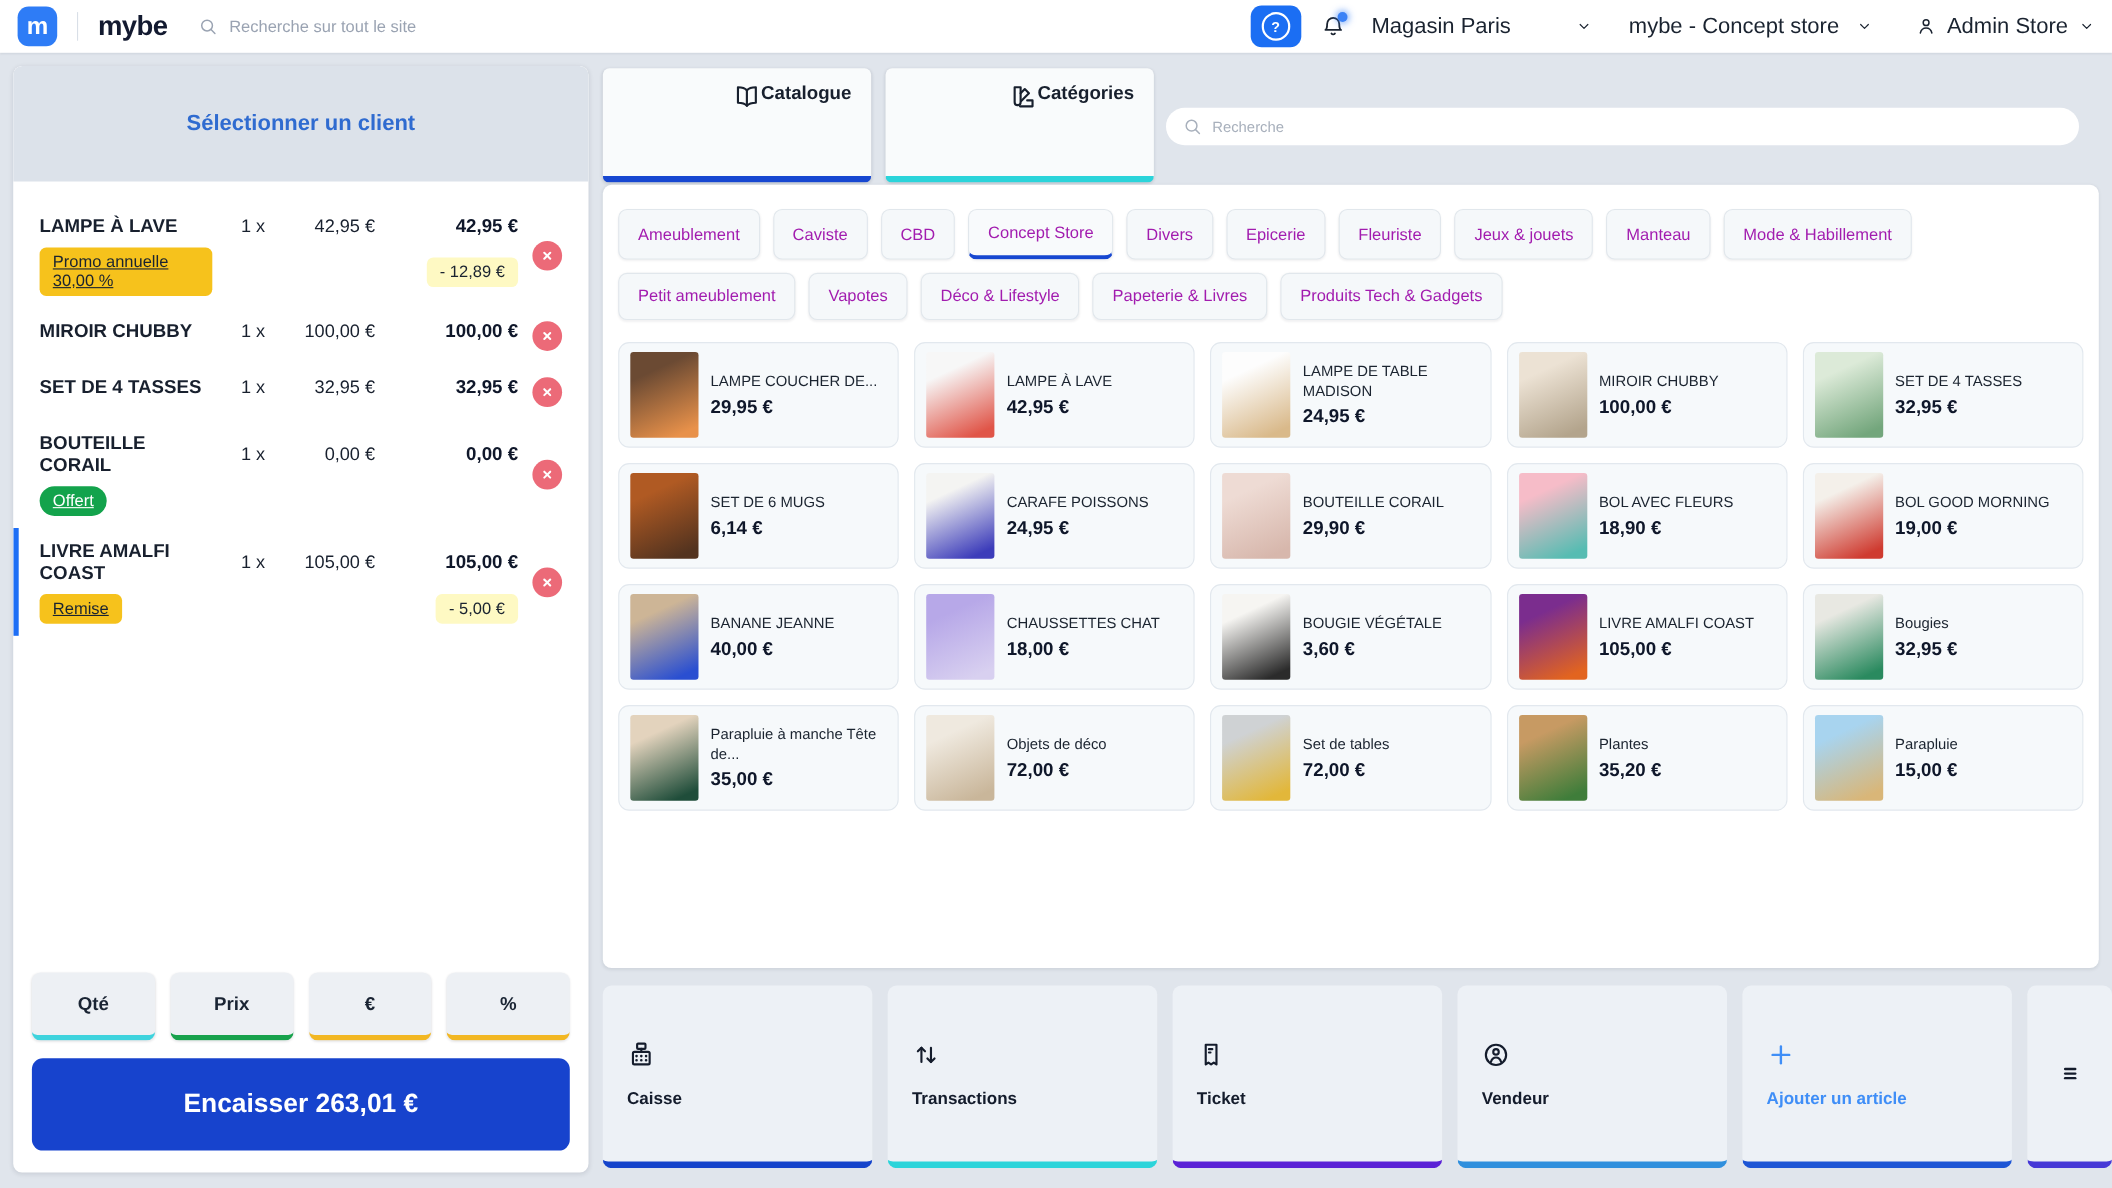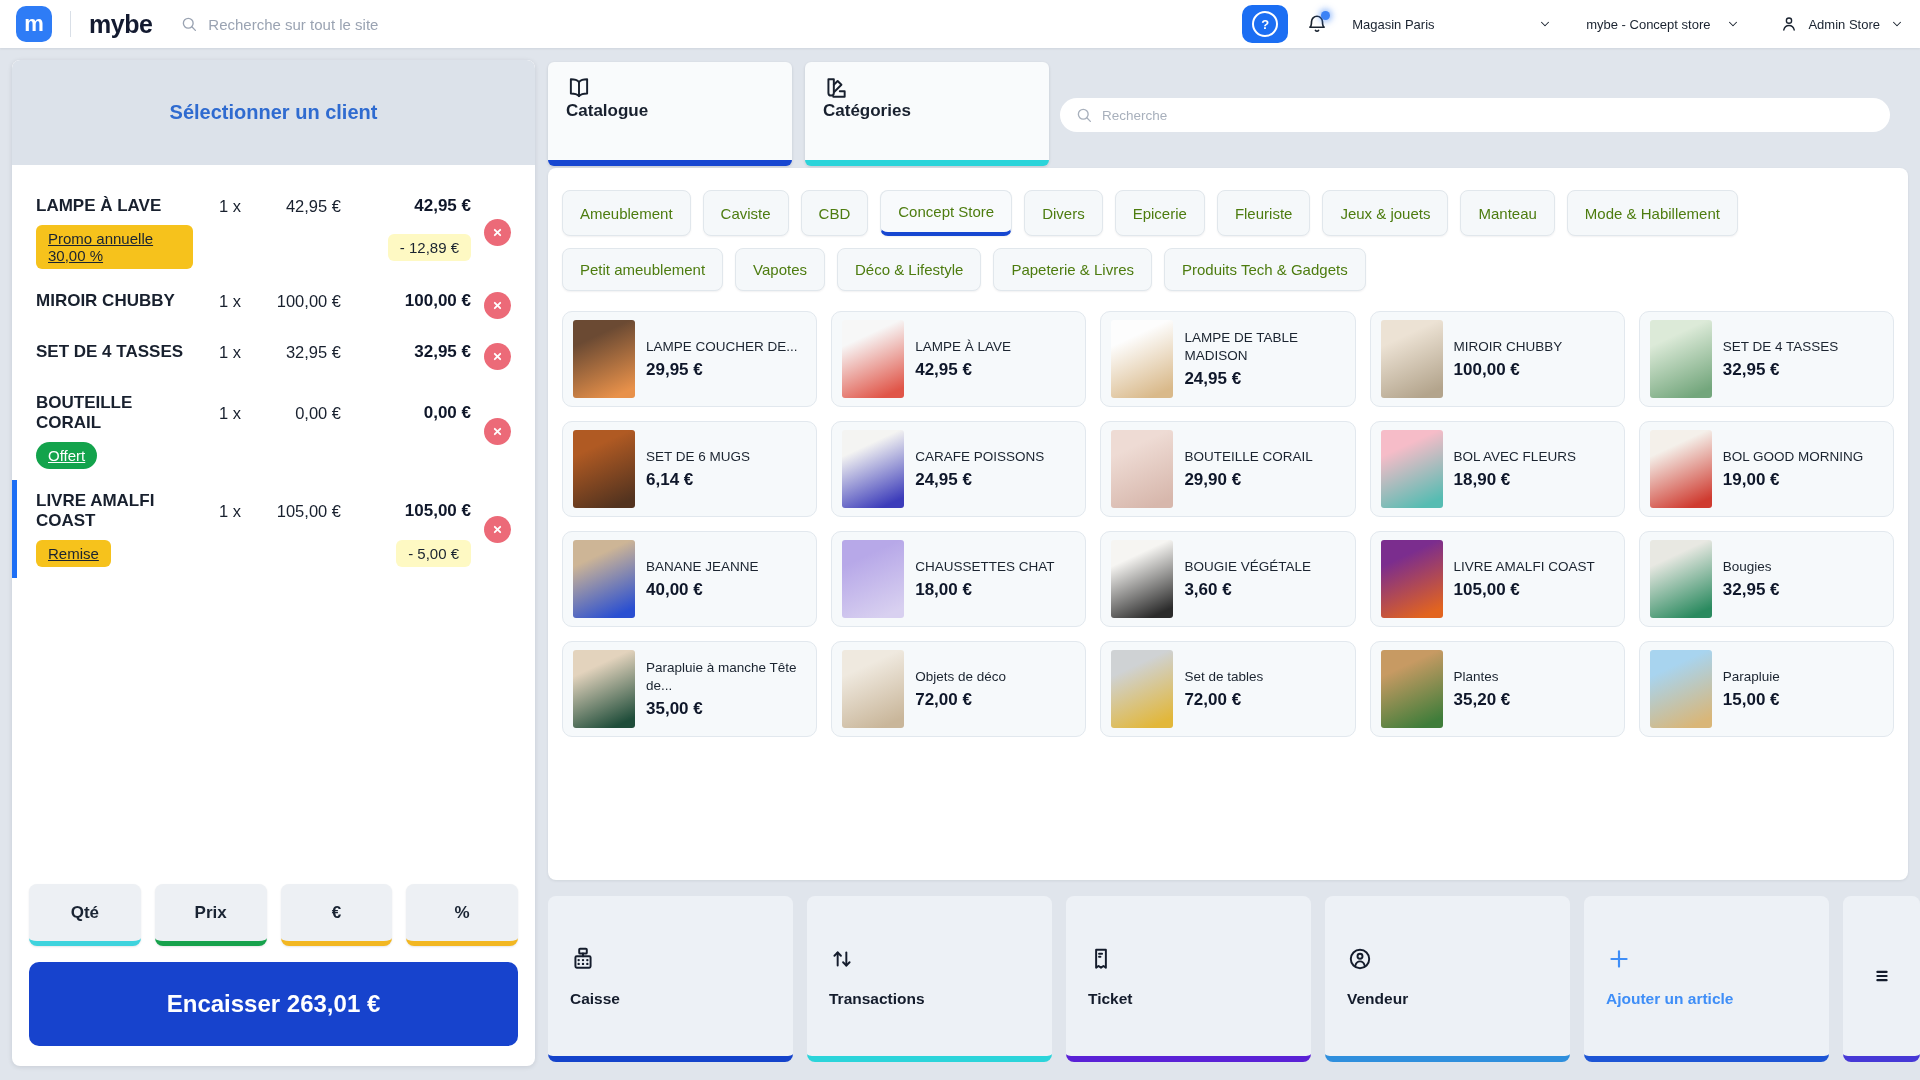--- a/index.html
+++ b/index.html
@@ -19,21 +19,21 @@
   .global-search svg{width:17px;height:17px;}
   .tb-right{margin-left:auto;display:flex;align-items:center;gap:18px;}
   .help-btn{width:46px;height:38px;border-radius:10px;background:#1b6ef3;border:none;
     display:flex;align-items:center;justify-content:center;cursor:pointer;}
   .help-circle{width:22px;height:22px;border:2.5px solid #fff;border-radius:50%;color:#fff;
     font-size:13px;font-weight:700;display:flex;align-items:center;justify-content:center;}
   .bell-wrap{position:relative;width:22px;height:22px;color:#1a2330;cursor:pointer;}
   .bell-wrap svg{width:22px;height:22px;}
   .bell-dot{position:absolute;top:-2px;right:-2px;width:9px;height:9px;background:#3b82f6;
     border-radius:50%;box-shadow:0 0 6px 2px rgba(59,130,246,.55);}
-  .dd{display:flex;align-items:center;font-size:13px;color:#1a2330;cursor:pointer;}
+  .dd{display:flex;align-items:center;font-size:20px;color:#1a2330;cursor:pointer;}
   .dd svg{width:14px;height:14px;color:#1a2330;}
   .dd-store{width:200px;justify-content:space-between;margin-left:6px;}
   .dd-reg{gap:16px;margin-left:16px;}
   .dd-user{gap:10px;margin-left:22px;}
   .dd-user .usr-ic svg{width:19px;height:19px;}
   
   .cart-panel{position:absolute;left:12px;top:60px;width:523px;height:1006px;background:#fff;
     border-radius:8px;box-shadow:0 1px 5px rgba(16,24,40,.12);display:flex;flex-direction:column;overflow:hidden;}
   .select-client{flex:0 0 105px;background:#dce2ea;border:none;color:#2f6bd0;font-size:20px;
     font-weight:600;font-family:inherit;cursor:pointer;border-radius:8px 8px 0 0;}
@@ -55,34 +55,34 @@
   .modifiers{display:flex;gap:14px;padding:0 17px;margin-bottom:16px;}
   .mod-btn{flex:1;height:62px;background:#edf0f4;border:none;border-bottom:5px solid #ccc;border-radius:8px;
     font-size:17px;font-weight:600;color:#1a2433;font-family:inherit;cursor:pointer;
     box-shadow:0 1px 2px rgba(16,24,40,.10);}
   .checkout{margin:0 17px 20px;height:84px;background:#1743cd;border:none;border-radius:10px;
     color:#fff;font-size:24px;font-weight:700;font-family:inherit;cursor:pointer;}
   
   .tabs{position:absolute;left:548px;top:62px;display:flex;gap:13px;}
   .tab{width:244px;height:104px;background:#f9fbfc;border-radius:6px;border-bottom:6px solid #ccc;
     box-shadow:0 1px 3px rgba(16,24,40,.14);padding:13px 18px;box-sizing:border-box;
-    display:flex;flex-direction:column;justify-content:flex-start;cursor:pointer;}
+    display:flex;flex-direction:row;justify-content:flex-end;cursor:pointer;}
   .tab-icon svg{width:26px;height:26px;color:#18202e;}
   .tab-label{font-size:17px;font-weight:700;color:#18202e;padding-bottom:4px;}
   .cat-search{position:absolute;left:1060px;top:98px;width:830px;height:34px;background:#fff;
     border-radius:17px;display:flex;align-items:center;gap:9px;padding:0 15px;box-sizing:border-box;
     color:#a8b0bc;font-size:13.5px;cursor:text;}
   .cat-search svg{width:15px;height:15px;}
   
   .content{position:absolute;left:548px;top:168px;width:1360px;height:712px;background:#fff;
     border-radius:8px;box-shadow:0 1px 3px rgba(16,24,40,.08);box-sizing:border-box;
     padding:22px 14px;overflow:hidden;}
   .chips{display:flex;flex-wrap:wrap;gap:12px;}
   .chip{background:#f5f8fa;border:1px solid #e1e7ec;border-radius:8px;padding:12px 17px;
-    font-size:15px;color:#4d7c0f;font-family:inherit;cursor:pointer;box-shadow:0 1px 2px rgba(16,24,40,.06);}
+    font-size:15px;color:#a21caf;font-family:inherit;cursor:pointer;box-shadow:0 1px 2px rgba(16,24,40,.06);}
   .chip.active{border-bottom:4px solid #1747d1;background:#f8fafc;}
   .products{margin-top:20px;display:grid;grid-template-columns:repeat(5,1fr);gap:14px;}
   .product{height:96px;background:#f6f9fb;border:1px solid #e2e8ee;border-radius:10px;
     display:flex;align-items:center;gap:11px;padding:0 10px;box-sizing:border-box;cursor:pointer;}
   .p-img{width:62px;height:78px;border-radius:3px;flex:0 0 62px;background:#ddd;}
   .p-info{min-width:0;}
   .p-name{font-size:13.5px;color:#1b2430;line-height:1.3;}
   .p-price{font-size:17px;font-weight:700;color:#0f172a;margin-top:5px;}
   
   .bottom-nav{position:absolute;left:548px;top:896px;display:flex;gap:14px;}

